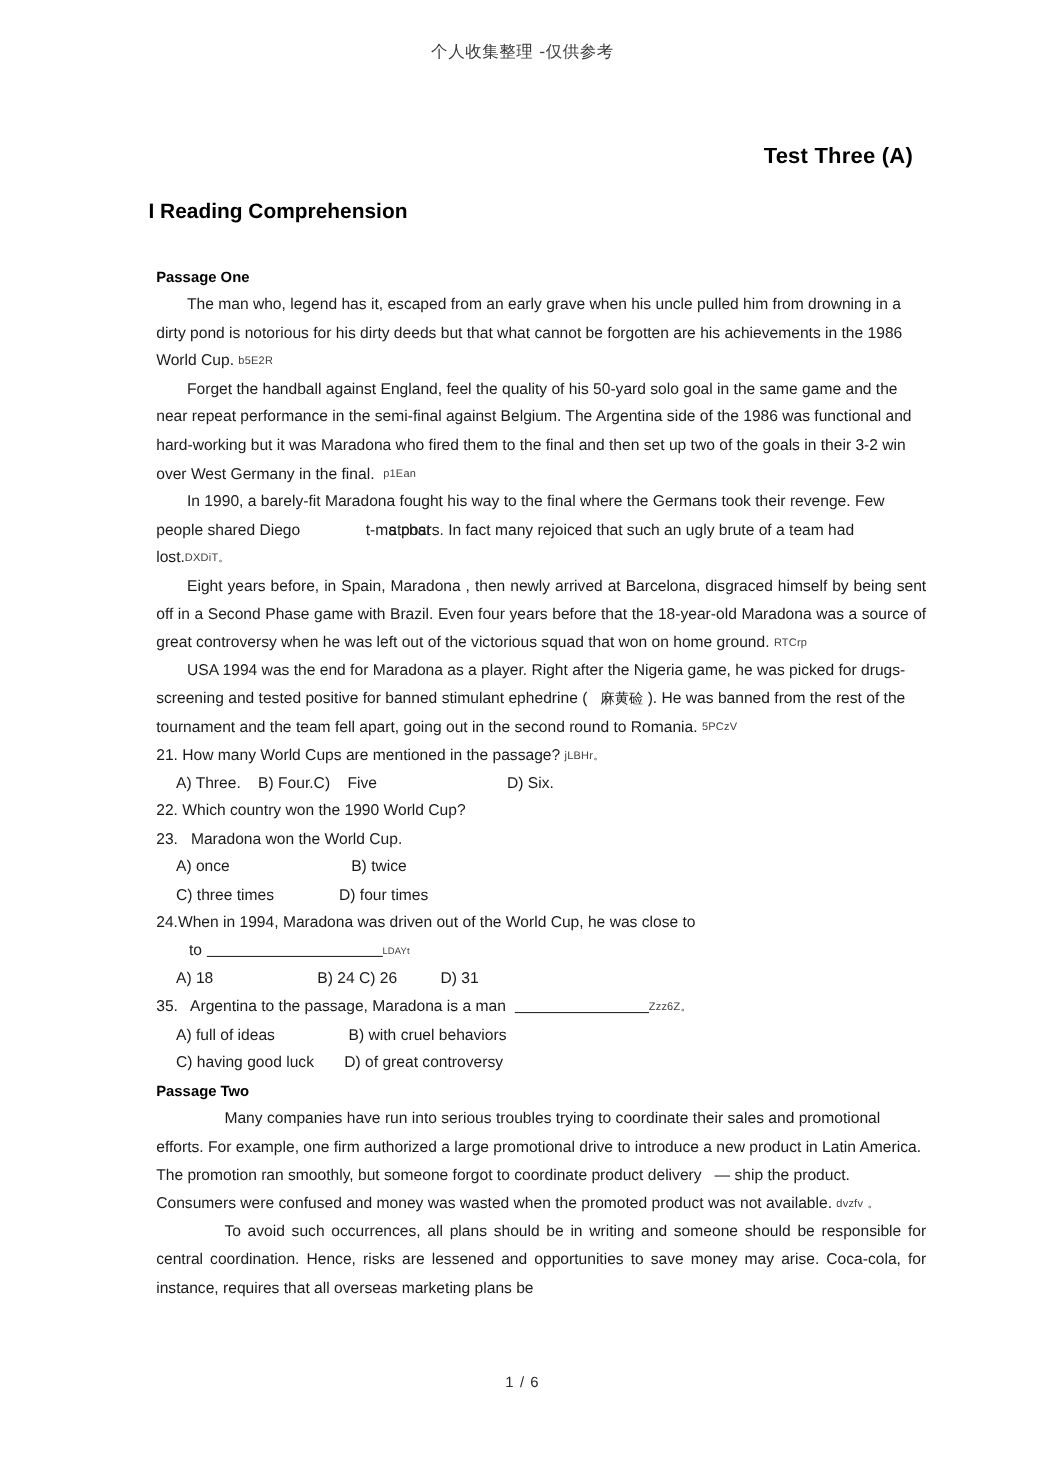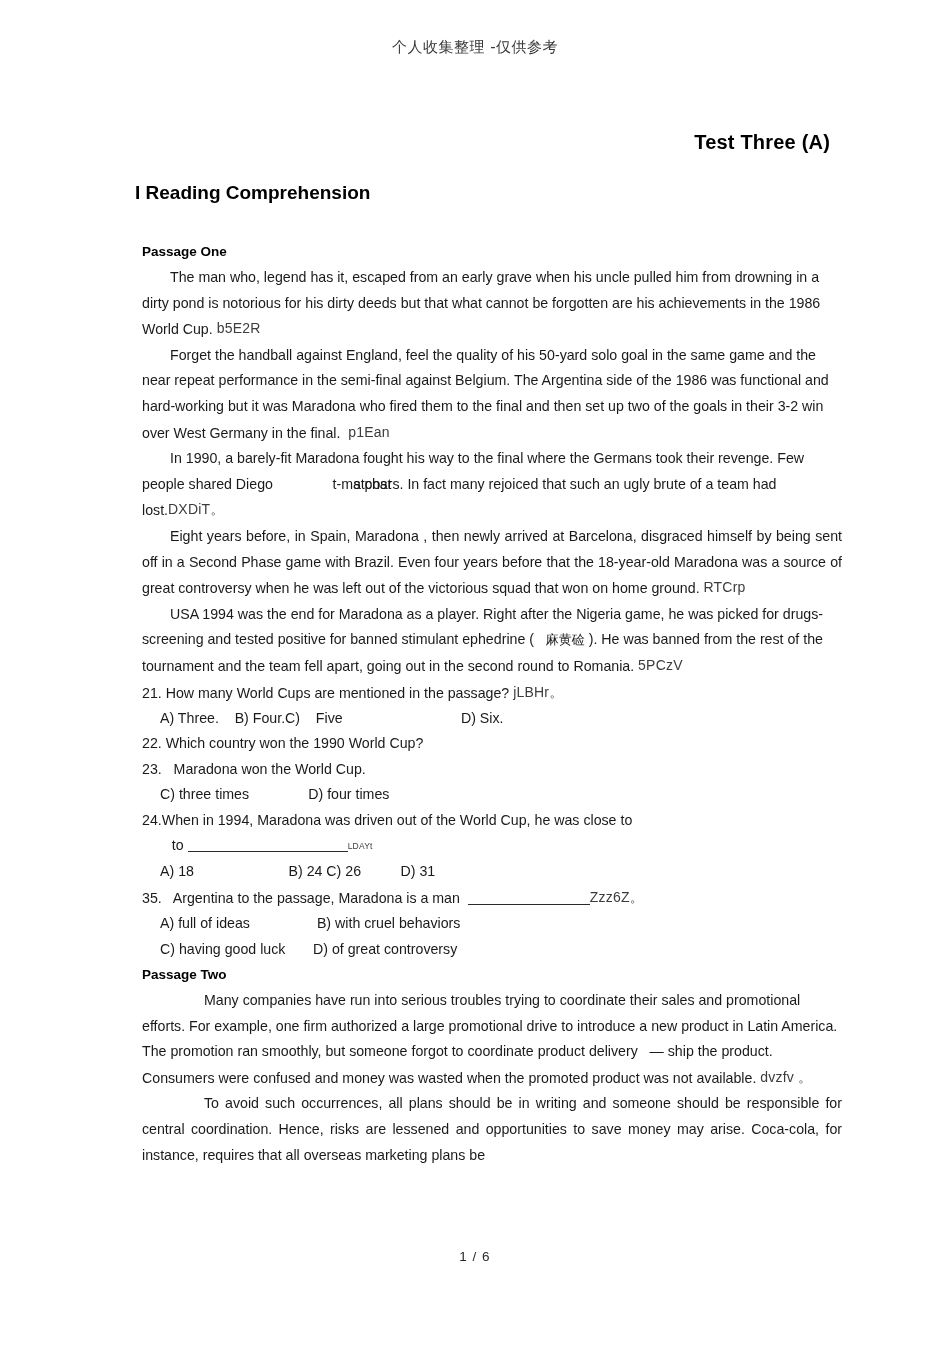--- a/index.html
+++ b/index.html
@@ -75,21 +75,21 @@
     text-align: justify;
     text-justify: inter-word;
   }
   p.para.indent { text-indent: 28px; }
   p.para.indent-lg { text-indent: 62px; }
   p.jst { text-align: justify; }
   p.nojst { text-align: left; }
 
   
   .wm {
-    font-size: 14px;
+    font-size: 10px;
     color: #3c3c3c;
     letter-spacing: 0.2px;
     vertical-align: 1px;
     white-space: nowrap;
   }
   .wm-sm { font-size: 8.5px; }
   .cn { font-family: "DejaVu Sans", sans-serif; }
   .cn-sm { font-family: "DejaVu Sans", sans-serif; font-size: 13px; }
 
   
@@ -173,20 +173,21 @@
       <p class="q-line"><span>21.</span> <span>How many World Cups are mentioned in the passage?</span> <span class="wm">jLBHr</span><span class="wm cn">。</span></p>
       <p class="opt-row">A) Three.    B) Four.C)    Five                              D) Six.</p>
     </div>
 
     <div class="q-block">
       <p class="q-line"><span>22.</span> <span>Which country won the 1990 World Cup?</span></p>
     </div>
 
     <div class="q-block">
       <p class="q-line"><span>23.</span>&nbsp;&nbsp; <span>Maradona won the World Cup.</span></p>
+      <p class="opt-row">A) once                            B) twice</p>
       <p class="opt-row">C) three times               D) four times</p>
     </div>
 
     <div class="q-block">
       <p class="q-line just"><span>24.</span><span>When  in  1994,  Maradona  was  driven  out  of  the  World  Cup,  he  was  close  to</span></p>
       <p class="opt-row">&nbsp;&nbsp;&nbsp;<span>to</span> <span class="blank-line" style="width:160px"></span><span class="wm wm-sm">LDAYt</span></p>
       <p class="opt-row">A) 18                        B) 24 C) 26          D) 31</p>
     </div>
 
     <div class="q-block">

